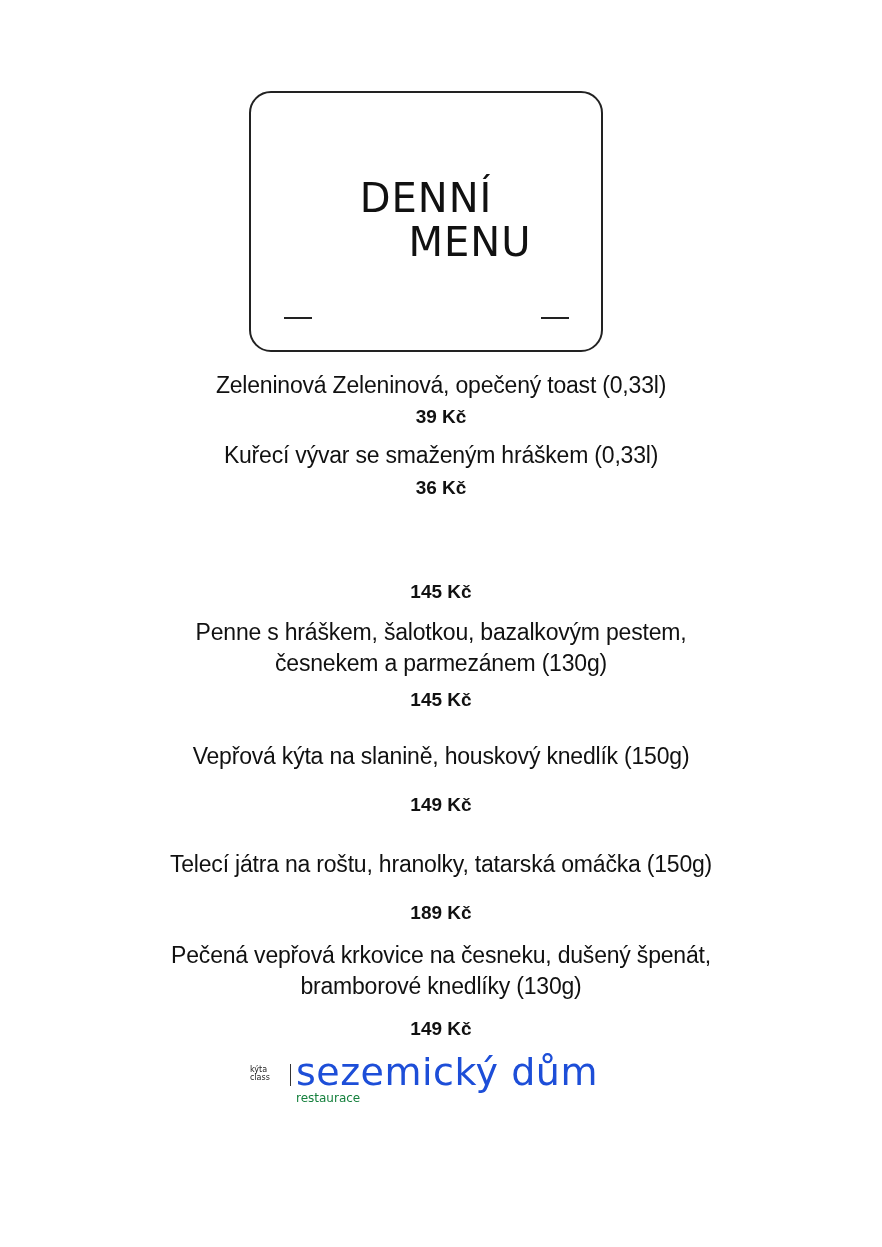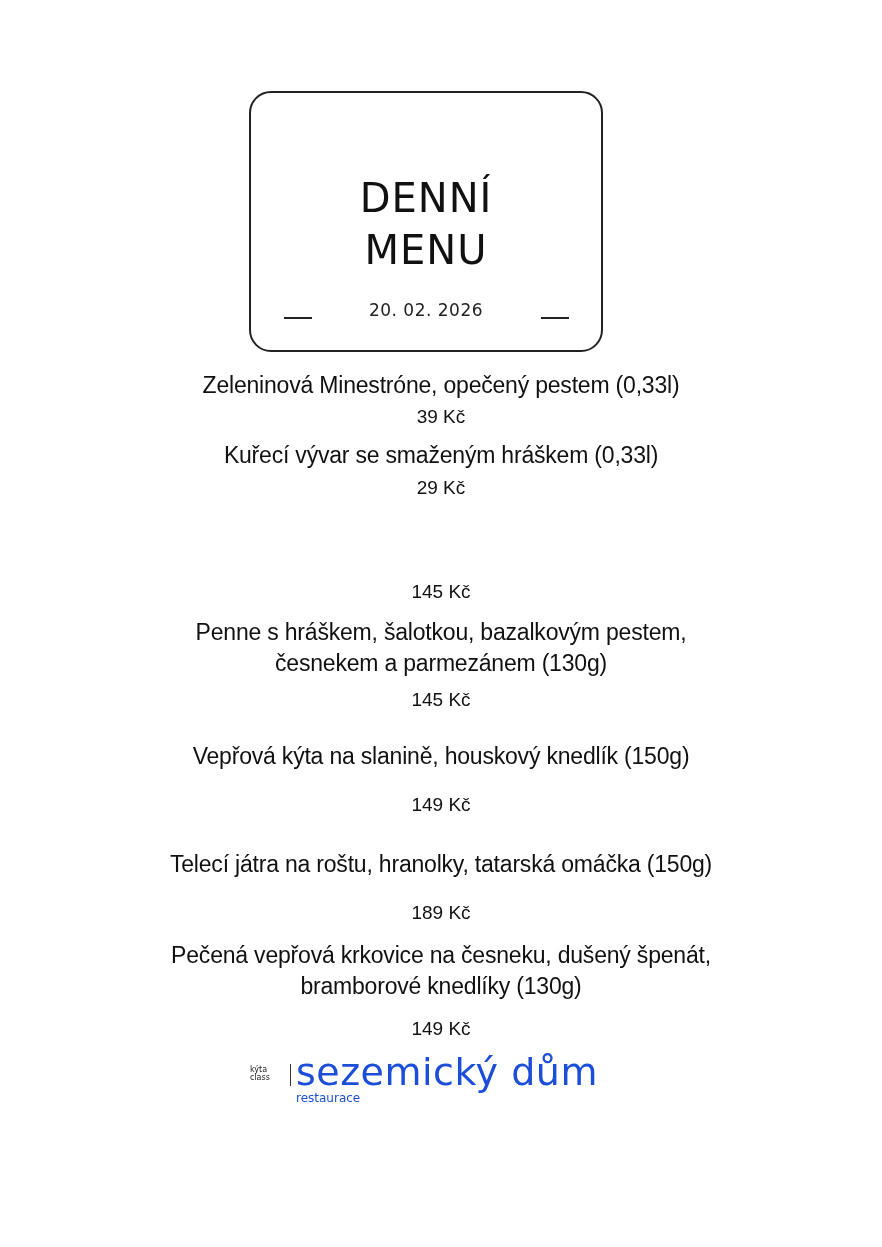--- a/index.html
+++ b/index.html
@@ -6,62 +6,61 @@
   body { width: 882px; height: 1247px; position: relative; overflow: hidden;
          font-family: "DejaVu Sans", sans-serif; color: #111; }
   .title-box {
     position: absolute; left: 249px; top: 91px; width: 354px; height: 261px;
     border: 2px solid #222; border-radius: 22px; box-sizing: border-box;
   }
   .title-line { position: absolute; left: 0; width: 100%; text-align: center;
     font-family: "DejaVu Sans", sans-serif; font-size: 40px; color: #111;
     letter-spacing: 1px; font-weight: 400; }
   .t1 { top: 62px; margin-top: 20px; }
-  .t2 { top: 134px; }
+  .t2 { top: 126px; padding-left: 44px; }
   .date { position: absolute; top: 207px; left: 0; width: 100%; text-align: center;
     font-size: 17px; color: #222; letter-spacing: 0.5px; }
   .dash { position: absolute; top: 224px; width: 28px; height: 2px; background: #222; }
   .dash.l { left: 33px; }
   .dash.r { right: 32px; }
 
   .item { position: absolute; left: 0; width: 882px; text-align: center; }
   .name { font-family: "Liberation Sans", sans-serif; font-size: 23px; line-height: 31px;
           color: #111; font-weight: 400; letter-spacing: -0.2px; }
-  .price { font-family: "Liberation Sans", sans-serif; font-size: 19px; font-weight: 400;
+  .price { font-family: "Liberation Sans", sans-serif; font-size: 19px; font-weight: 700;
            color: #111; line-height: 22px; position: absolute; left: 0; width: 882px; text-align: center; }
 
   .logo { position: absolute; left: 250px; top: 1058px; height: 50px; width: 370px; }
   .logo .bc { position: absolute; left: 0; top: 8px; font-family: "DejaVu Sans", sans-serif;
      font-size: 8px; line-height: 8px; color: #222; }
   .logo .sep { position: absolute; left: 40px; top: 6px; width: 1px; height: 22px; background: #333; }
   .logo .main { position: absolute; left: 46px; top: -8px; font-family: "DejaVu Sans", sans-serif;
      font-size: 38px; color: #1d4ed8; letter-spacing: 0.5px; }
   .logo .sub { position: absolute; left: 46px; top: 33px; font-family: "DejaVu Sans", sans-serif;
-     font-size: 12px; color: #1d4ed8; }
+     font-size: 12px; color: #15803d; }
 </style>
 </head>
 <body>
 
 <div class="title-box">
   <div class="title-line t1">DENNÍ</div>
   <div class="title-line t2">MENU</div>
   <div class="dash l"></div>
-  <div class="date">20. 02. 2026</div>
   <div class="dash r"></div>
 </div>
 
 <div class="item" style="top:370px">
-  <div class="name">Zeleninová Minestróne, opečený pestem (0,33l)</div>
+  <div class="name">Zeleninová Zeleninová, opečený toast (0,33l)</div>
 </div>
 <div class="price" style="top:406px">39 Kč</div>
 
 <div class="item" style="top:440px">
   <div class="name">Kuřecí vývar se smaženým hráškem (0,33l)</div>
 </div>
-<div class="price" style="top:477px">29 Kč</div>
+<div class="price" style="top:477px">36 Kč</div>
 
 <div class="item" style="top:512px">
 </div>
 <div class="price" style="top:581px">145 Kč</div>
 
 <div class="item" style="top:617px">
   <div class="name">Penne s hráškem, šalotkou, bazalkovým pestem,</div>
   <div class="name">česnekem a parmezánem (130g)</div>
 </div>
 <div class="price" style="top:689px">145 Kč</div>

